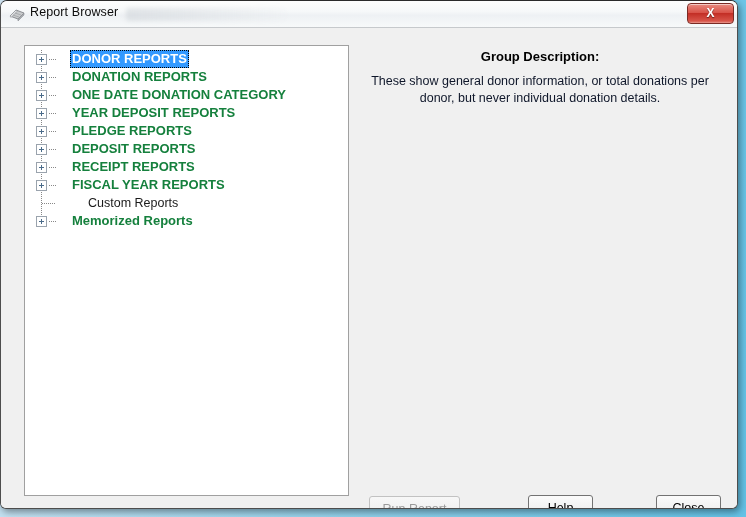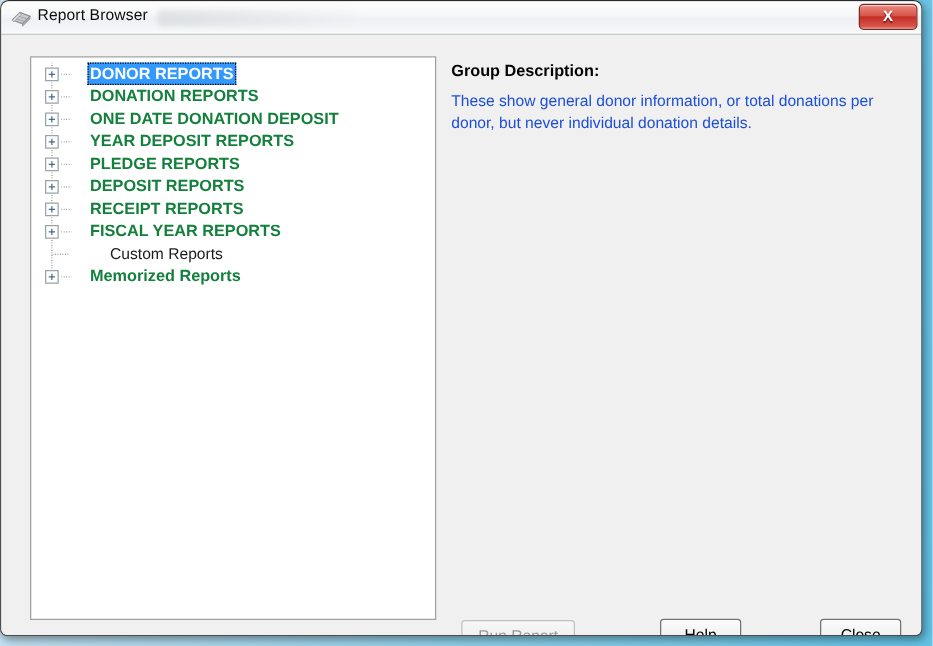--- a/index.html
+++ b/index.html
@@ -190,30 +190,31 @@
     color: #ffffff;
     outline: 1px dotted #000000;
     outline-offset: -1px;
   }
 
   
   #desc-panel {
     position: absolute;
     left: 360px; top: 21px;
     width: 358px;
+    text-align: center;
   }
   #desc-title {
     font-size: 13px;
     font-weight: bold;
     color: #000000;
     margin-bottom: 9px;
   }
   #desc-body {
     font-size: 12.5px;
-    color: #1d4ed8;
+    color: #0f172a;
     line-height: 17px;
   }
 
   
   .dlg-button {
     position: absolute;
     height: 26px;
     border-radius: 3px;
     box-sizing: border-box;
     font-family: "Liberation Sans", sans-serif;
@@ -261,21 +262,21 @@
       <span class="x">X</span>
     </button>
   </div>
 
   <div id="client">
 
     <div id="tree-panel">
       <div id="tree">
           <div class="tree-row selected"><span class="trunk"></span><span class="elbow"></span><span class="expander"></span><span class="node-label">DONOR REPORTS</span></div>
           <div class="tree-row"><span class="trunk"></span><span class="elbow"></span><span class="expander"></span><span class="node-label">DONATION REPORTS</span></div>
-          <div class="tree-row"><span class="trunk"></span><span class="elbow"></span><span class="expander"></span><span class="node-label">ONE DATE DONATION DEPOSIT</span></div>
+          <div class="tree-row"><span class="trunk"></span><span class="elbow"></span><span class="expander"></span><span class="node-label">ONE DATE DONATION CATEGORY</span></div>
           <div class="tree-row"><span class="trunk"></span><span class="elbow"></span><span class="expander"></span><span class="node-label">YEAR DEPOSIT REPORTS</span></div>
           <div class="tree-row"><span class="trunk"></span><span class="elbow"></span><span class="expander"></span><span class="node-label">PLEDGE REPORTS</span></div>
           <div class="tree-row"><span class="trunk"></span><span class="elbow"></span><span class="expander"></span><span class="node-label">DEPOSIT REPORTS</span></div>
           <div class="tree-row"><span class="trunk"></span><span class="elbow"></span><span class="expander"></span><span class="node-label">RECEIPT REPORTS</span></div>
           <div class="tree-row"><span class="trunk"></span><span class="elbow"></span><span class="expander"></span><span class="node-label">FISCAL YEAR REPORTS</span></div>
           <div class="tree-row"><span class="trunk"></span><span class="elbow leaf"></span><span class="node-label plain">Custom Reports</span></div>
           <div class="tree-row"><span class="trunk last"></span><span class="elbow"></span><span class="expander"></span><span class="node-label">Memorized Reports</span></div>
         </div>
     </div>
 

